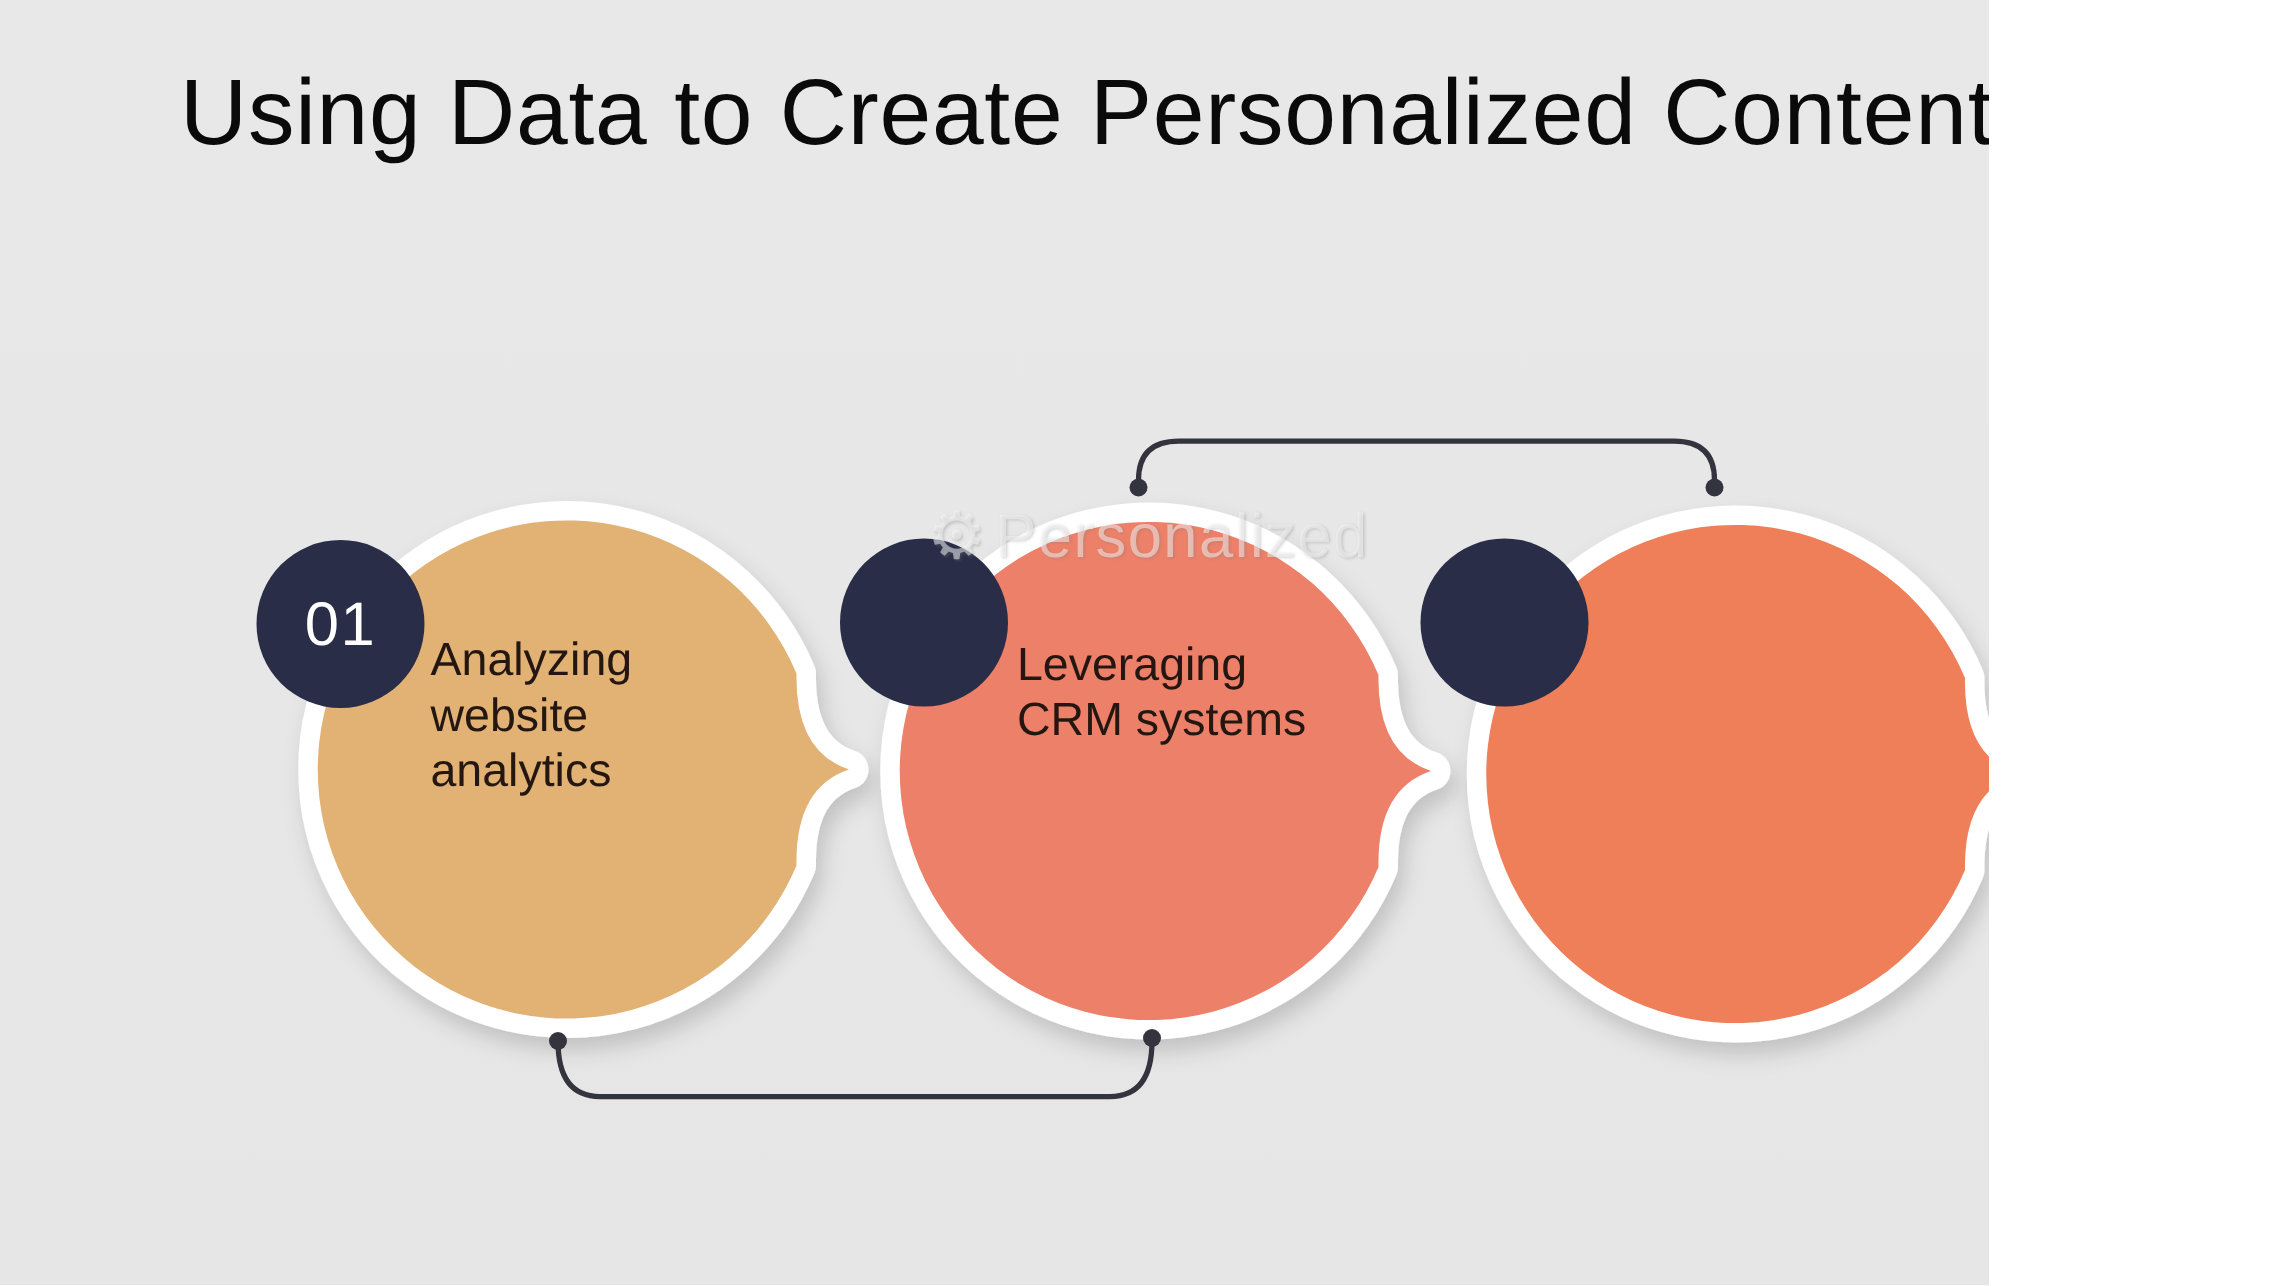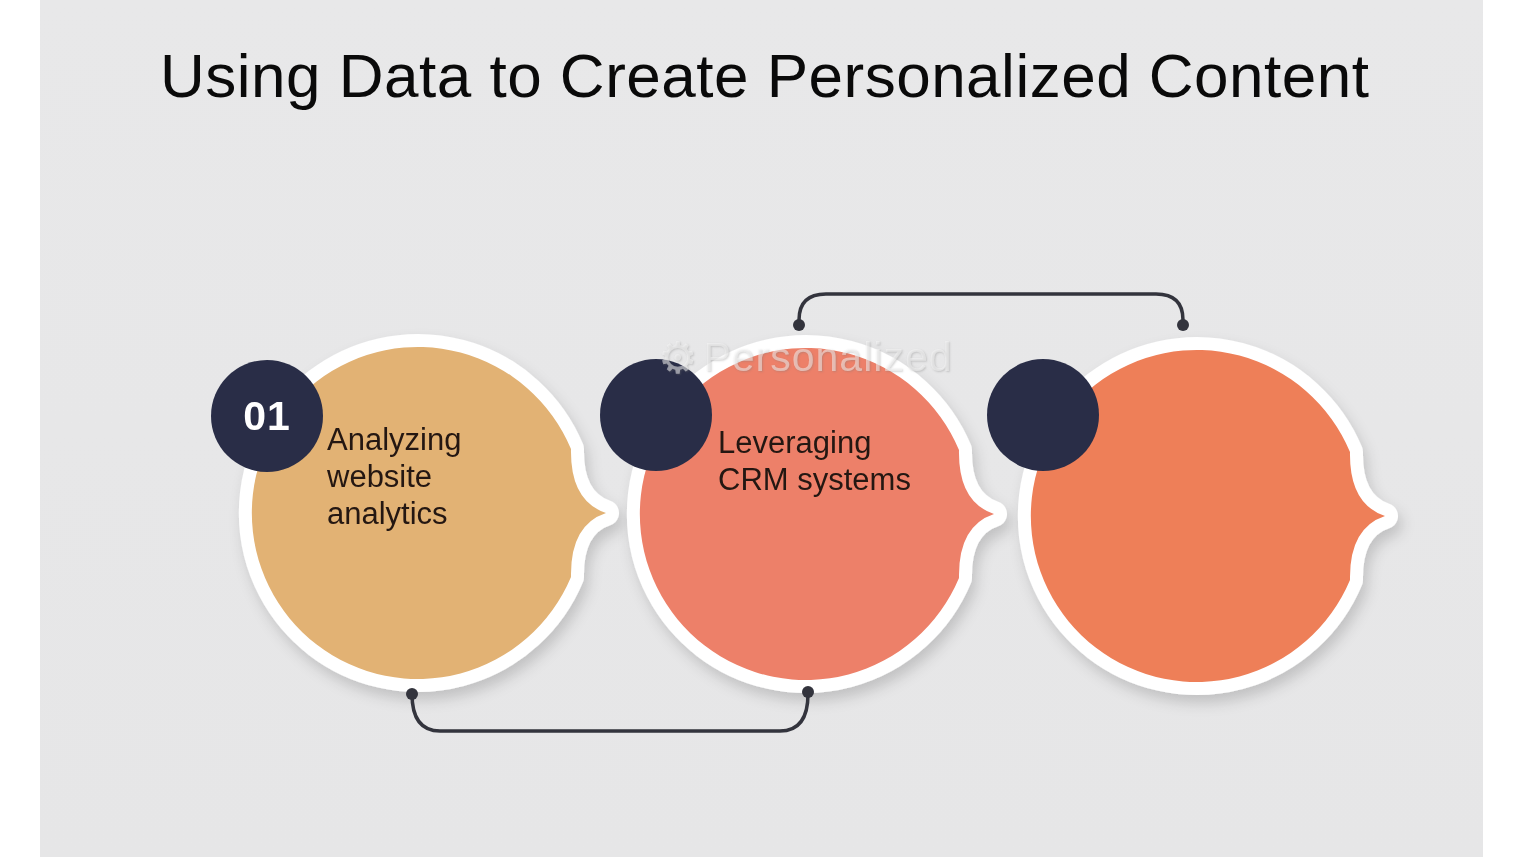--- a/index.html
+++ b/index.html
@@ -1,38 +1,37 @@
 <!DOCTYPE html>
 <html><head>
 <meta charset="utf-8">
 <style>
   html,body{margin:0;padding:0;}
   body{font-family:"Liberation Sans",sans-serif;}
   .slide{
     position:relative;
-    width:1443px;height:857px;
+    width:1326px;height:857px;
     background:linear-gradient(180deg,#e8e8e9 0%,#e6e6e7 100%);
     overflow:hidden;
-    margin-left:40px;
   }
   .slide-title{
     position:absolute;left:120px;top:40px;margin:0;
     font-size:62px;font-weight:400;letter-spacing:0.5px;
     color:#0a0a0a;white-space:nowrap;
   }
   .diagram-svg{position:absolute;left:0;top:0;}
   .bubble-outline{
     fill:#ffffff;stroke:#ffffff;stroke-width:26;stroke-linejoin:round;
     filter:url(#bubbleShadow);
   }
   .connector{fill:none;stroke-width:3.5;stroke-linecap:round;}
   .badge-number{
     position:absolute;width:112px;height:112px;
     display:flex;align-items:center;justify-content:center;
-    font-size:41px;font-weight:700;color:#ffffff;
+    font-size:41px;font-weight:400;color:#ffffff;
     letter-spacing:1px;
   }
   .step-label{
     position:absolute;width:230px;
     font-size:31px;line-height:37px;font-weight:400;
     color:#241712;white-space:pre-line;
   }
   .watermark{
     position:absolute;left:618px;top:334px;
     display:flex;align-items:center;gap:6px;

